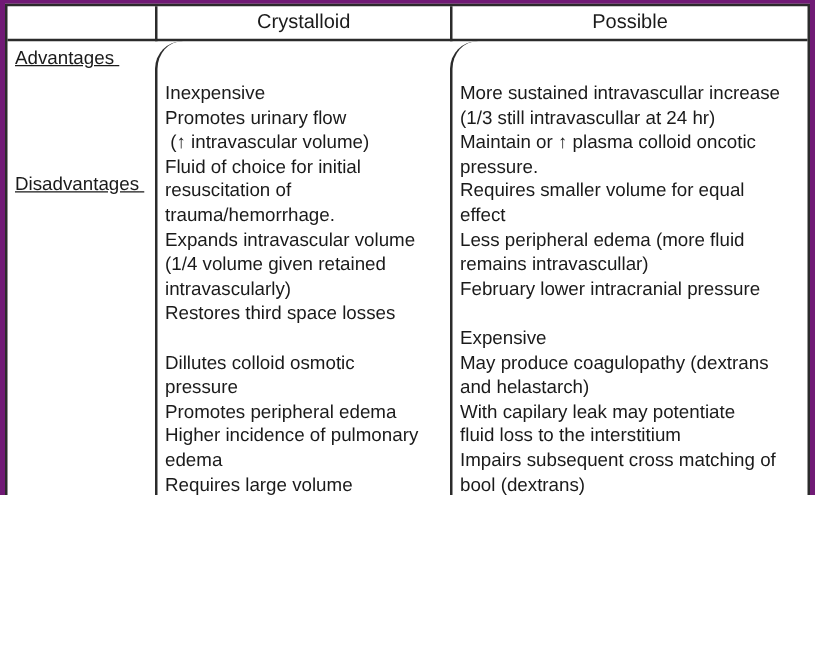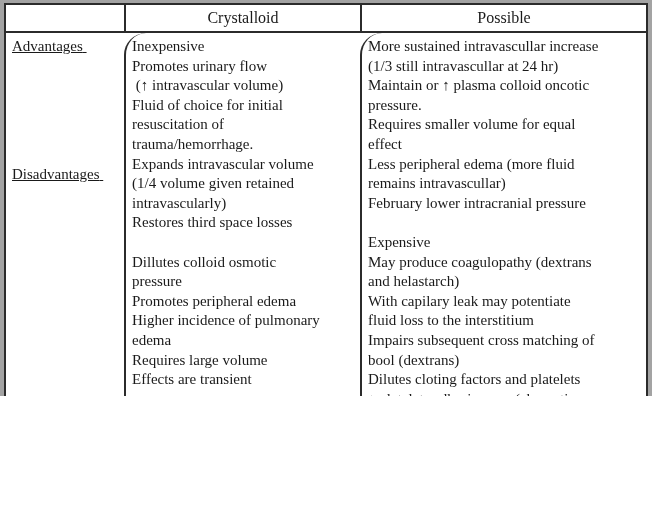--- a/index.html
+++ b/index.html
@@ -1,23 +1,23 @@
 <!DOCTYPE html>
 <html><head>
 <meta charset="utf-8">
 <style>
   * { margin: 0; padding: 0; box-sizing: border-box; }
   html, body { background: #ffffff; }
   .page {
     position: relative;
     width: 652px;
     height: 396px;
-    background: #a3a3a3;
+    background: #701a75;
     overflow: hidden;
-    font-family: Liberation Serif, serif;
+    font-family: Liberation Sans, sans-serif;
     color: #1a1a1a;
   }
   .cmp-table {
     position: absolute;
     left: 4px;
     top: 3px;
     width: 644px;
     height: 510px;
     border: 2px solid #2b2b2b;
     display: grid;
@@ -39,32 +39,33 @@
     border-left: 2px solid #2b2b2b;
   }
   .body {
     padding: 4px 5px 0 6px;
     font-size: 15px;
     line-height: 19.6px;
     border-radius: 22px;
   }
   .lines {
     white-space: pre;
+    margin-top: 28px;
   }
   .section-gap {
     margin-top: 19.6px;
   }
   .rowlabel {
     display: block;
     text-decoration: underline;
     white-space: pre;
   }
   .rowlabel::after { content: "\00a0"; }
   .rowlabel.dis {
-    margin-top: 108px;
+    margin-top: 81px;
   }
 </style>
 </head>
 <body>
 
 <div class="page">
   <div class="cmp-table">
 
     <div class="cell hdr"></div>
     <div class="cell hdr col-divider">Crystalloid</div>

